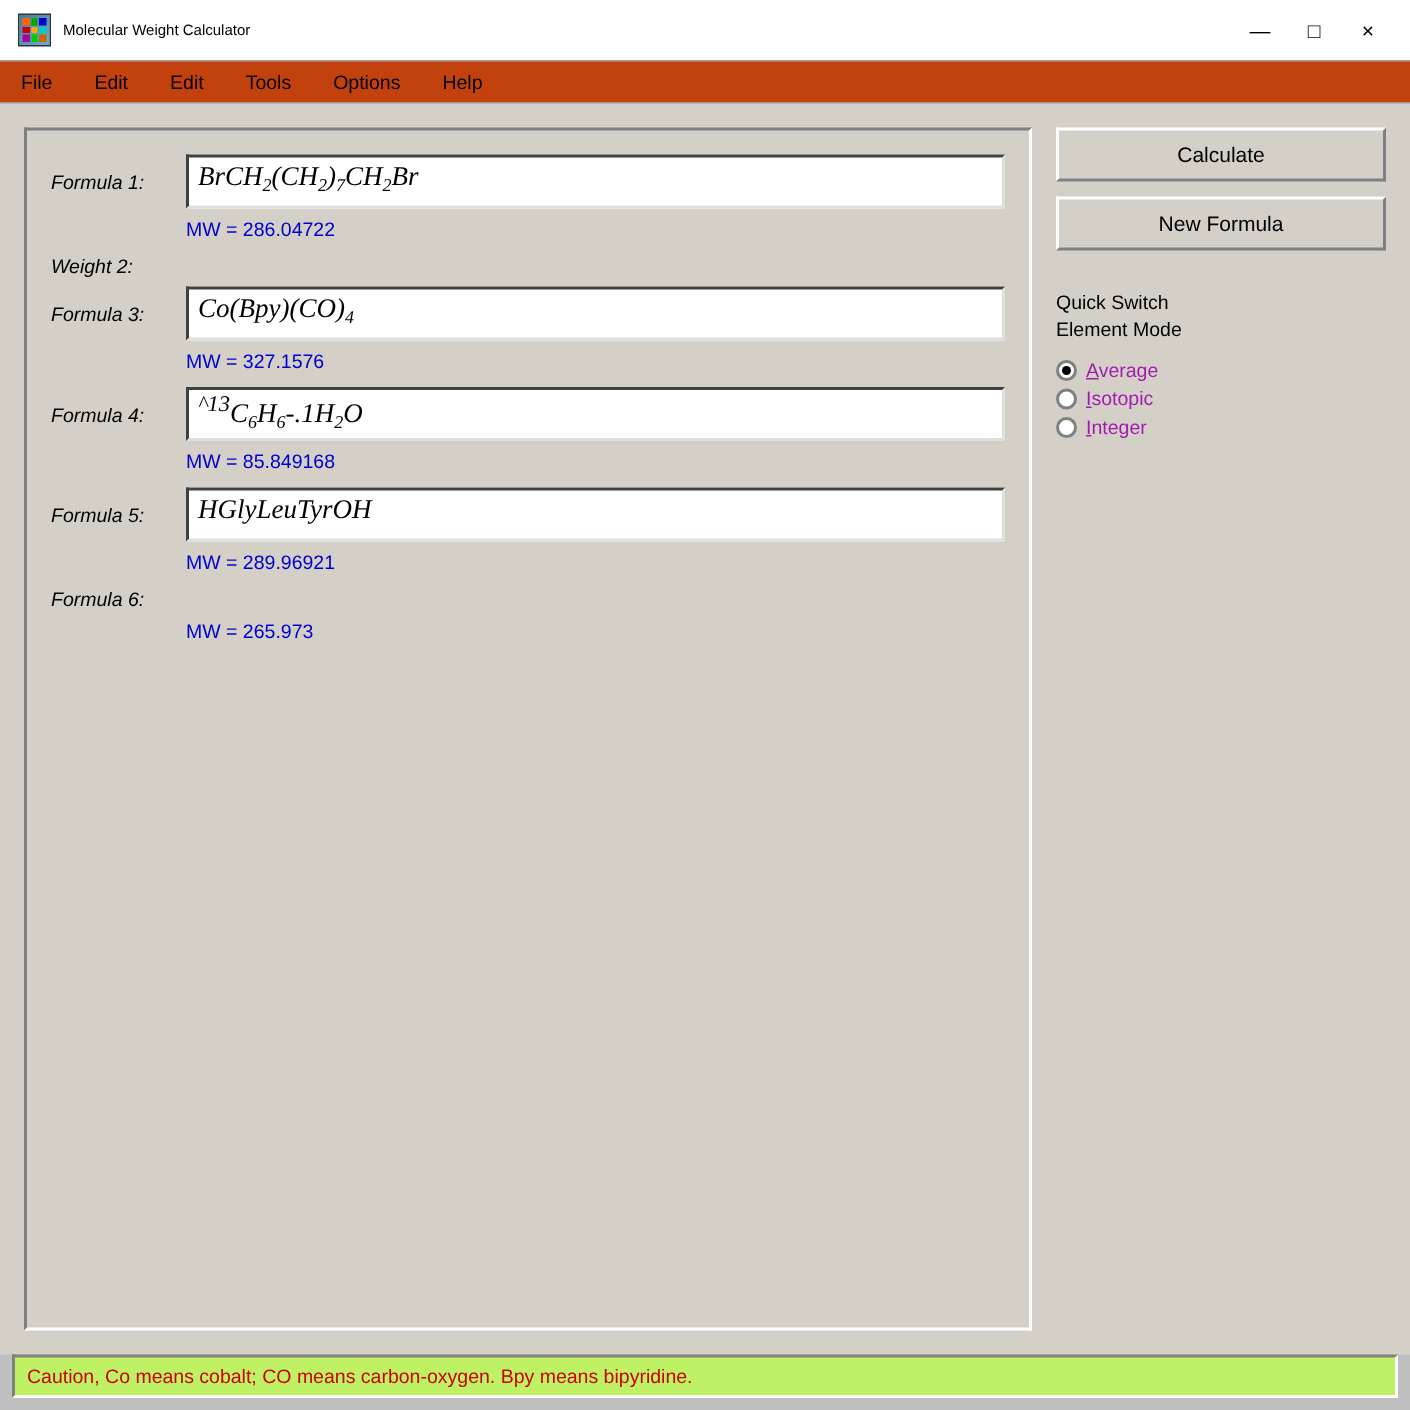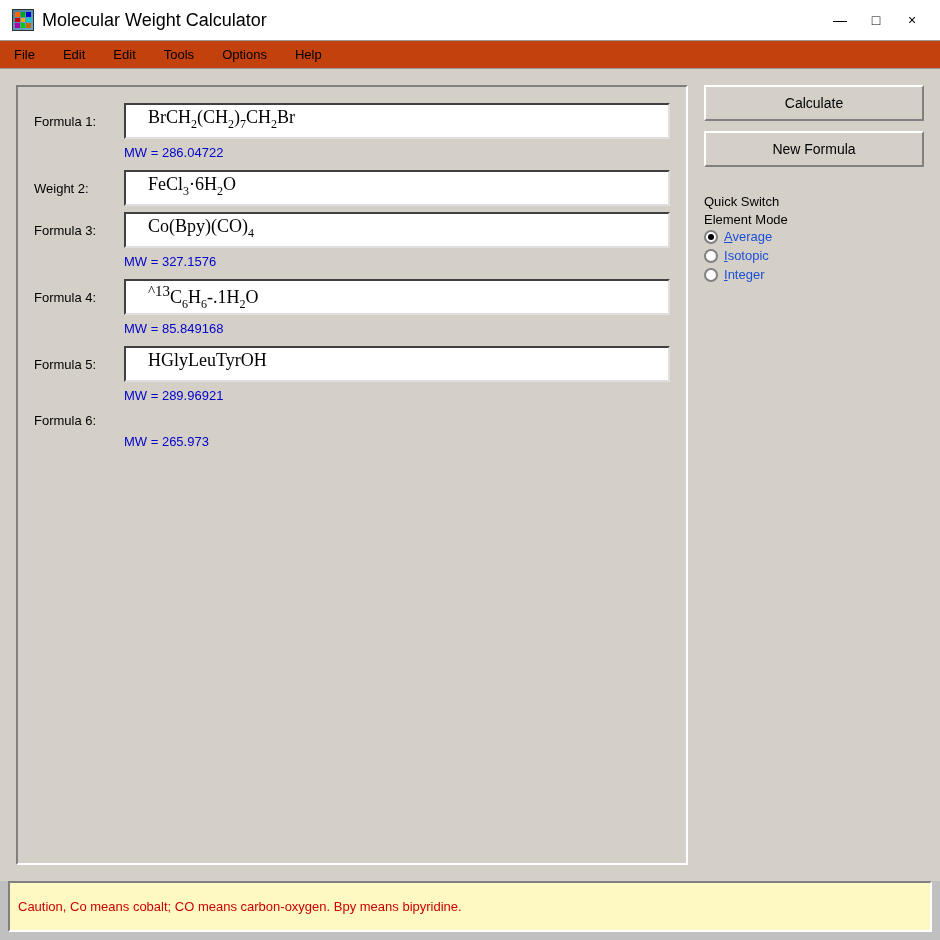--- a/index.html
+++ b/index.html
@@ -38,21 +38,21 @@
     .title-bar-icon span:nth-child(1) { background: #ff6600; }
     .title-bar-icon span:nth-child(2) { background: #00aa00; }
     .title-bar-icon span:nth-child(3) { background: #0000cc; }
     .title-bar-icon span:nth-child(4) { background: #cc0000; }
     .title-bar-icon span:nth-child(5) { background: #ffaa00; }
     .title-bar-icon span:nth-child(6) { background: #00cccc; }
     .title-bar-icon span:nth-child(7) { background: #aa00aa; }
     .title-bar-icon span:nth-child(8) { background: #00cc00; }
     .title-bar-icon span:nth-child(9) { background: #cc6600; }
     .title-text {
-      font-size: 18px;
+      font-size: 10px;
       font-weight: normal;
       flex: 1;
       color: #000;
     }
     .window-controls {
       display: flex;
       gap: 4px;
     }
     .win-btn {
       width: 32px;
@@ -94,39 +94,40 @@
       padding: 16px;
       flex: 1;
       display: flex;
       flex-direction: column;
       gap: 6px;
     }
     .formula-row {
       display: flex;
       align-items: center;
       gap: 10px;
+      font-style: italic;
     }
     .formula-label {
       font-size: 13px;
       color: #000;
       width: 80px;
       text-align: left;
       flex-shrink: 0;
     }
     .formula-input {
       flex: 1;
       height: 36px;
       border: 2px solid #808080;
       border-top-color: #404040;
       border-left-color: #404040;
       border-right-color: #dfdfdf;
       border-bottom-color: #dfdfdf;
       background: white;
       font-size: 18px;
-      padding: 2px 22px;
+      padding: 2px 6px;
       font-family: 'Times New Roman', serif;
     }
     .mw-row {
       display: flex;
       align-items: flex-end;
       margin-left: 90px;
       margin-bottom: 4px;
     }
     .mw-text {
       font-size: 13px;
@@ -152,20 +153,21 @@
       cursor: pointer;
       text-align: center;
     }
     .quick-switch {
       margin-top: 16px;
       font-size: 13px;
       color: #000;
     }
     .quick-switch-title {
       line-height: 1.4;
+      margin-bottom: 10px;
     }
     .radio-row {
       display: flex;
       align-items: center;
       gap: 6px;
       margin-bottom: 4px;
     }
     .radio-btn {
       width: 14px;
       height: 14px;
@@ -180,25 +182,25 @@
     }
     .radio-btn.selected::after {
       content: '';
       width: 6px;
       height: 6px;
       border-radius: 50%;
       background: #000;
     }
     .radio-label {
       font-size: 13px;
-      color: #1d4ed8;
+      color: #a21caf;
     }
     .status-bar {
-      background: #fef9c3;
-      padding: 16px 8px;
+      background: #bef264;
+      padding: 5px 8px;
       font-size: 13px;
       color: #cc0000;
       border-top: 1px solid #808080;
       border: 2px solid;
       border-top-color: #808080;
       border-left-color: #808080;
       border-bottom-color: #ffffff;
       border-right-color: #ffffff;
       margin: 0 8px 8px 8px;
     }
@@ -246,21 +248,20 @@
 
   <div class="formula-row">
         <span class="formula-label">Formula 1:</span>
         <div class="formula-input">BrCH<sub>2</sub>(CH<sub>2</sub>)<sub>7</sub>CH<sub>2</sub>Br</div>
       </div>
       <div class="mw-row">
         <span class="mw-text">MW = 286.04722</span>
       </div>
       <div class="formula-row">
         <span class="formula-label">Weight 2:</span>
-        <div class="formula-input">FeCl<sub>3</sub>·6H<sub>2</sub>O</div>
       </div>
       <div class="formula-row">
         <span class="formula-label">Formula 3:</span>
         <div class="formula-input">Co(Bpy)(CO)<sub>4</sub></div>
       </div>
       <div class="mw-row">
         <span class="mw-text">MW = 327.1576</span>
       </div>
       <div class="formula-row">
         <span class="formula-label">Formula 4:</span>

